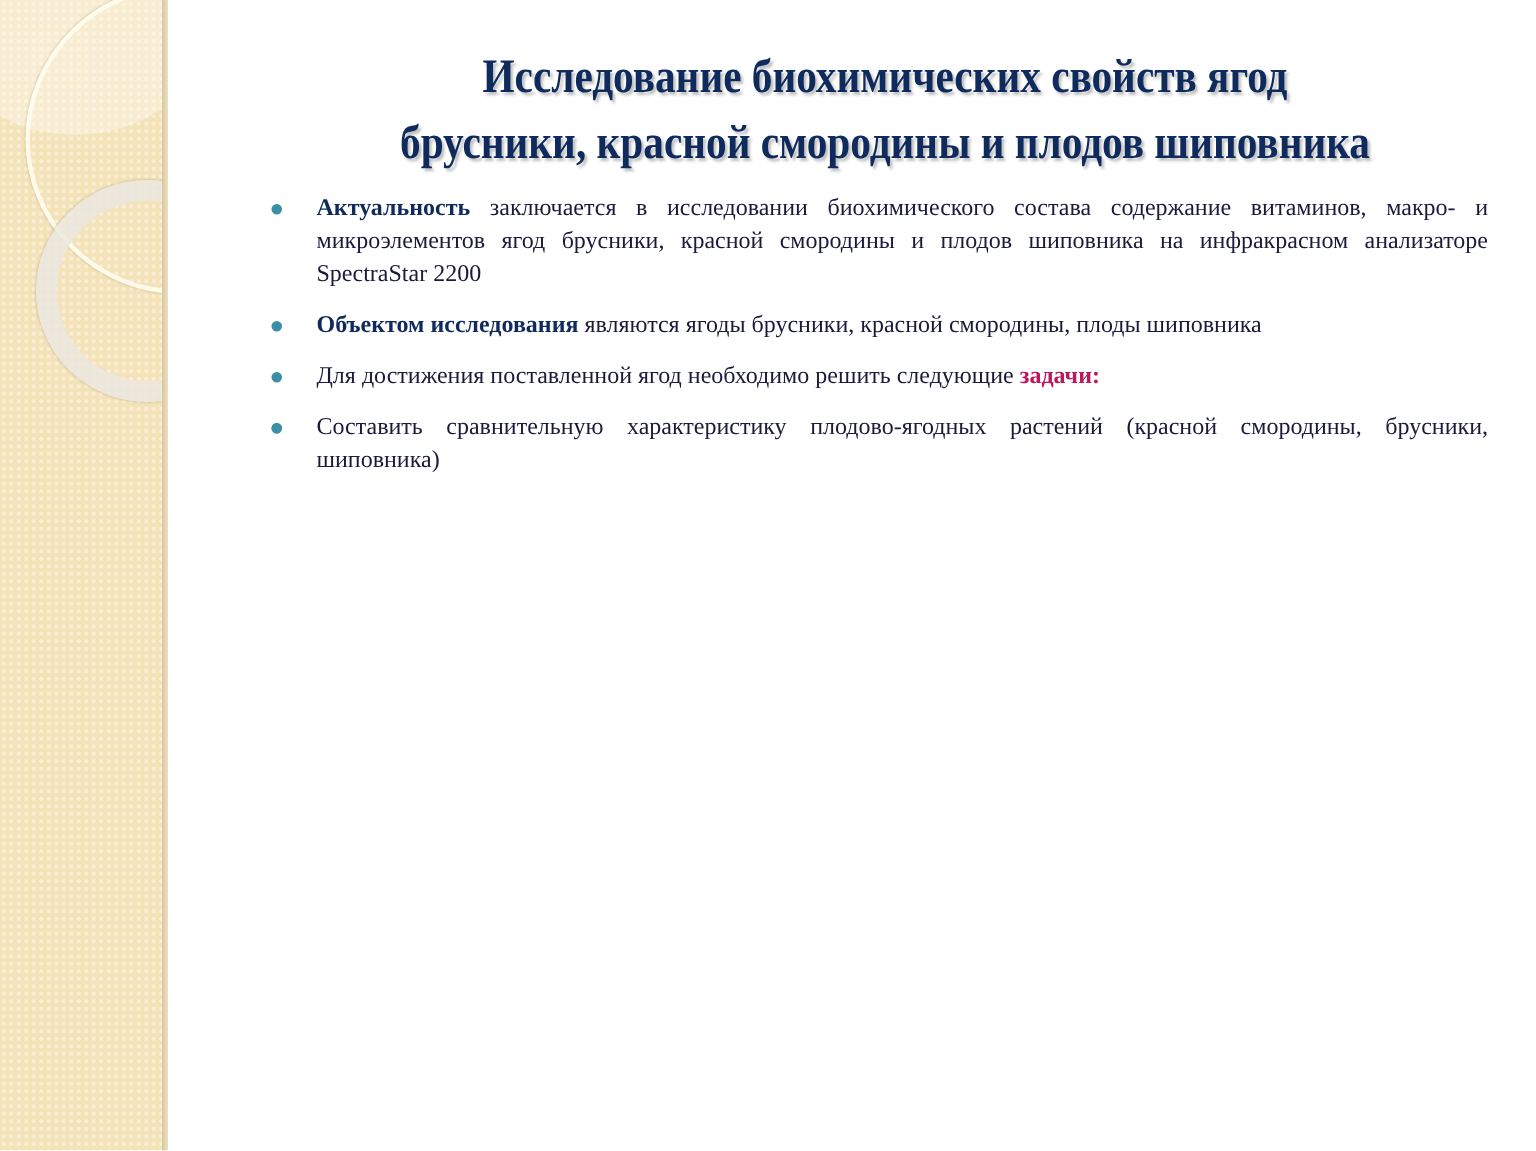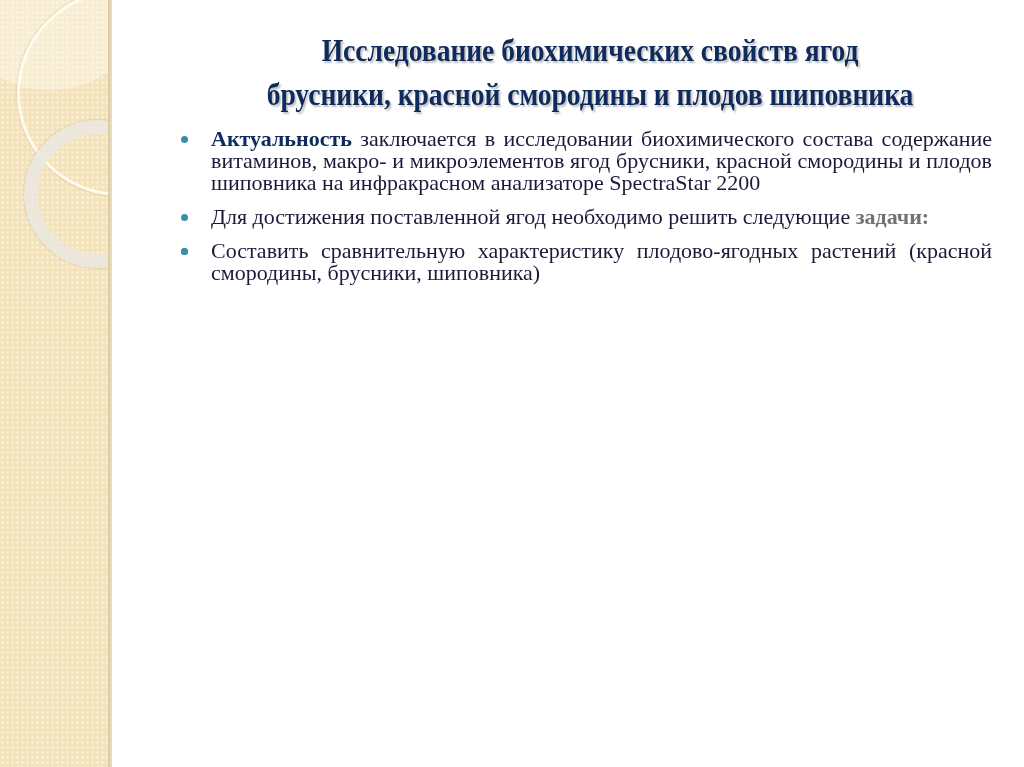--- a/index.html
+++ b/index.html
@@ -35,21 +35,21 @@
     }
     .title {
       position: absolute; left: 160px; top: 28px; width: 860px;
       text-align: center; color: #0f2a5c; font-weight: bold;
       font-size: 32px; line-height: 44px;
       text-shadow: 2px 2px 2px rgba(0,0,0,0.25);
       transform: scaleX(0.86); transform-origin: center top;
     }
     .content {
       position: absolute; left: 180px; top: 128px; width: 812px;
-      color: #1a1a3a; font-size: 22px; line-height: 22px;
+      color: #1a1a3a; font-size: 16px; line-height: 22px;
     }
     .item {
       position: relative; padding-left: 31px; margin-bottom: 12px;
       text-align: justify;
     }
     .bullet {
       position: absolute; left: 1px; top: 8px; width: 7px; height: 7px;
       border-radius: 50%; background: #3a8ea6;
     }
     .b { font-weight: bold; color: #0f2a5c; }
@@ -67,23 +67,27 @@
 <div class="title">
   <div>Исследование биохимических свойств  ягод</div>
   <div>брусники, красной смородины и плодов шиповника</div>
 </div>
 
 <div class="content">
   <div class="item">
     <span class="bullet"></span>
     <span class="b">Актуальность</span><span>  заключается в исследовании биохимического состава содержание витаминов, макро- и микроэлементов ягод брусники, красной смородины и плодов шиповника на инфракрасном анализаторе SpectraStar 2200</span>
   </div>
+  <div class="item">
+    <span class="bullet"></span>
+    <span class="b">Объектом исследования</span><span> являются ягоды брусники, красной смородины, плоды шиповника</span>
+  </div>
   <div class="item" style="text-align:left">
     <span class="bullet"></span>
-    <span>Для достижения поставленной ягод необходимо решить следующие </span><span class="b" style="color:#737373">задачи:</span>
+    <span>Для достижения поставленной ягод необходимо решить следующие </span><span class="b" style="color:#be185d">задачи:</span>
   </div>
   <div class="item">
     <span class="bullet"></span>
   </div>
   <div class="item">
     <span class="bullet"></span>
     <span>Составить сравнительную характеристику плодово-ягодных растений (красной смородины, брусники, шиповника)</span>
   </div>
 </div>
 

